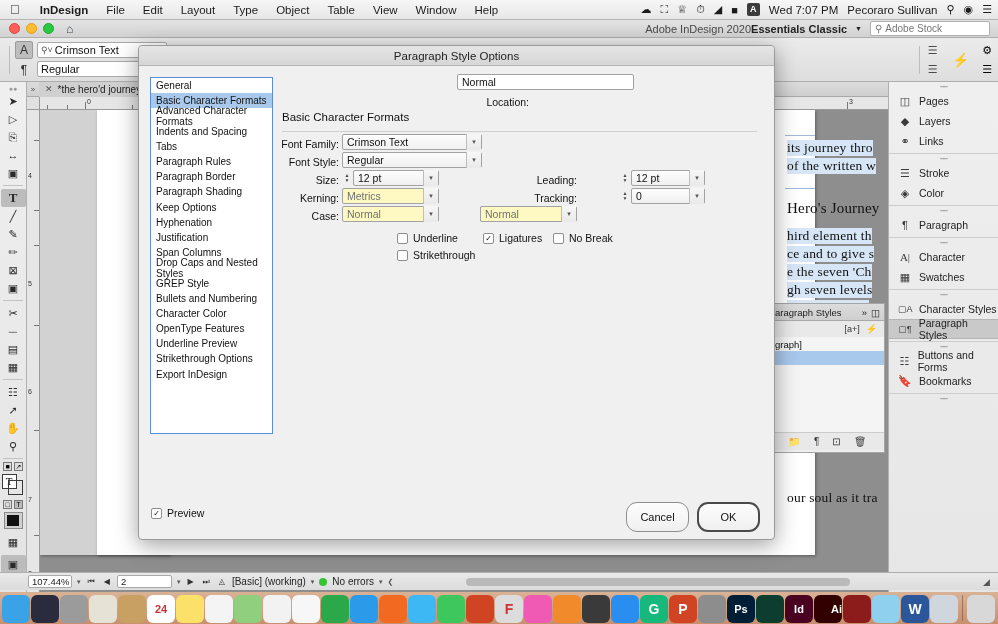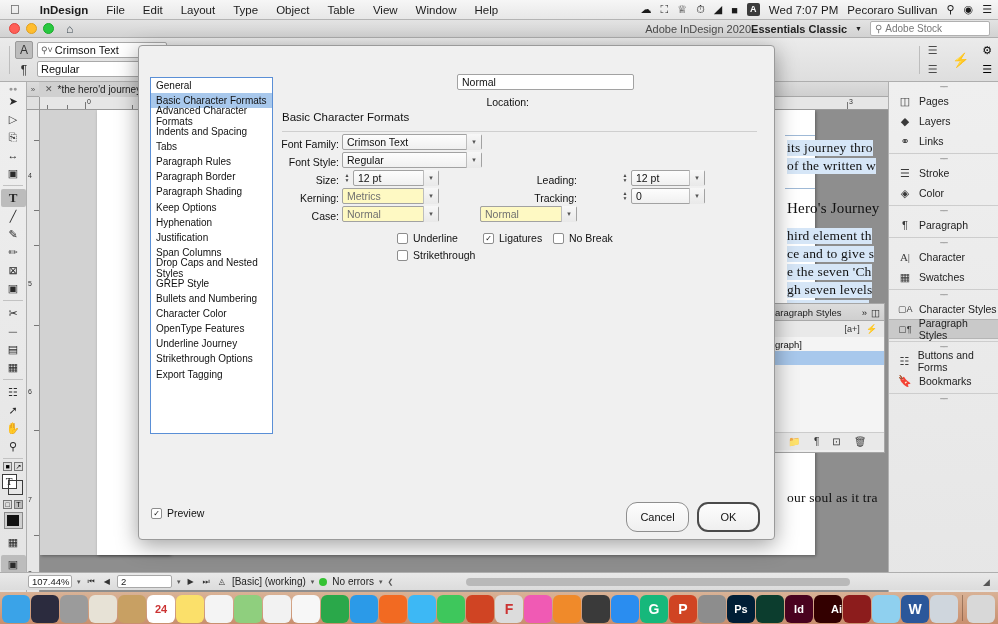--- a/index.html
+++ b/index.html
@@ -544,42 +544,43 @@
       </div>
       <div class="ditem">
         <span class="dicon">🔖</span>
         <span>Bookmarks</span>
       </div>
     </div>
     <div class="dgrab">━━</div>
   </div>
 
   <div id="dialog">
+    <div class="dtitle">Paragraph Style Options</div>
 
     <div id="catlist">
       <div class="cat">General</div>
       <div class="cat sel">Basic Character Formats</div>
       <div class="cat">Advanced Character Formats</div>
       <div class="cat">Indents and Spacing</div>
       <div class="cat">Tabs</div>
       <div class="cat">Paragraph Rules</div>
       <div class="cat">Paragraph Border</div>
       <div class="cat">Paragraph Shading</div>
       <div class="cat">Keep Options</div>
       <div class="cat">Hyphenation</div>
       <div class="cat">Justification</div>
       <div class="cat">Span Columns</div>
       <div class="cat">Drop Caps and Nested Styles</div>
       <div class="cat">GREP Style</div>
       <div class="cat">Bullets and Numbering</div>
       <div class="cat">Character Color</div>
       <div class="cat">OpenType Features</div>
-      <div class="cat">Underline Journey</div>
+      <div class="cat">Underline Preview</div>
       <div class="cat">Strikethrough Options</div>
-      <div class="cat">Export Tagging</div>
+      <div class="cat">Export InDesign</div>
     </div>
 
     <div style="position:absolute;left:265px;top:32px;width:125px;" class="field-label">Style Name:</div>
     <div class="inp" style="position:absolute;left:318px;top:28px;width:177px;">Normal</div>
 
     <div style="position:absolute;left:265px;top:50px;width:125px;" class="field-label">Location:</div>
     <div style="position:absolute;left:318px;top:50px;font-size:10.5px;"></div>
 
     <div class="sectitle" style="position:absolute;left:143px;top:65px;">Basic Character Formats</div>
     <div class="hr" style="position:absolute;left:143px;top:85px;width:475px;"></div>

